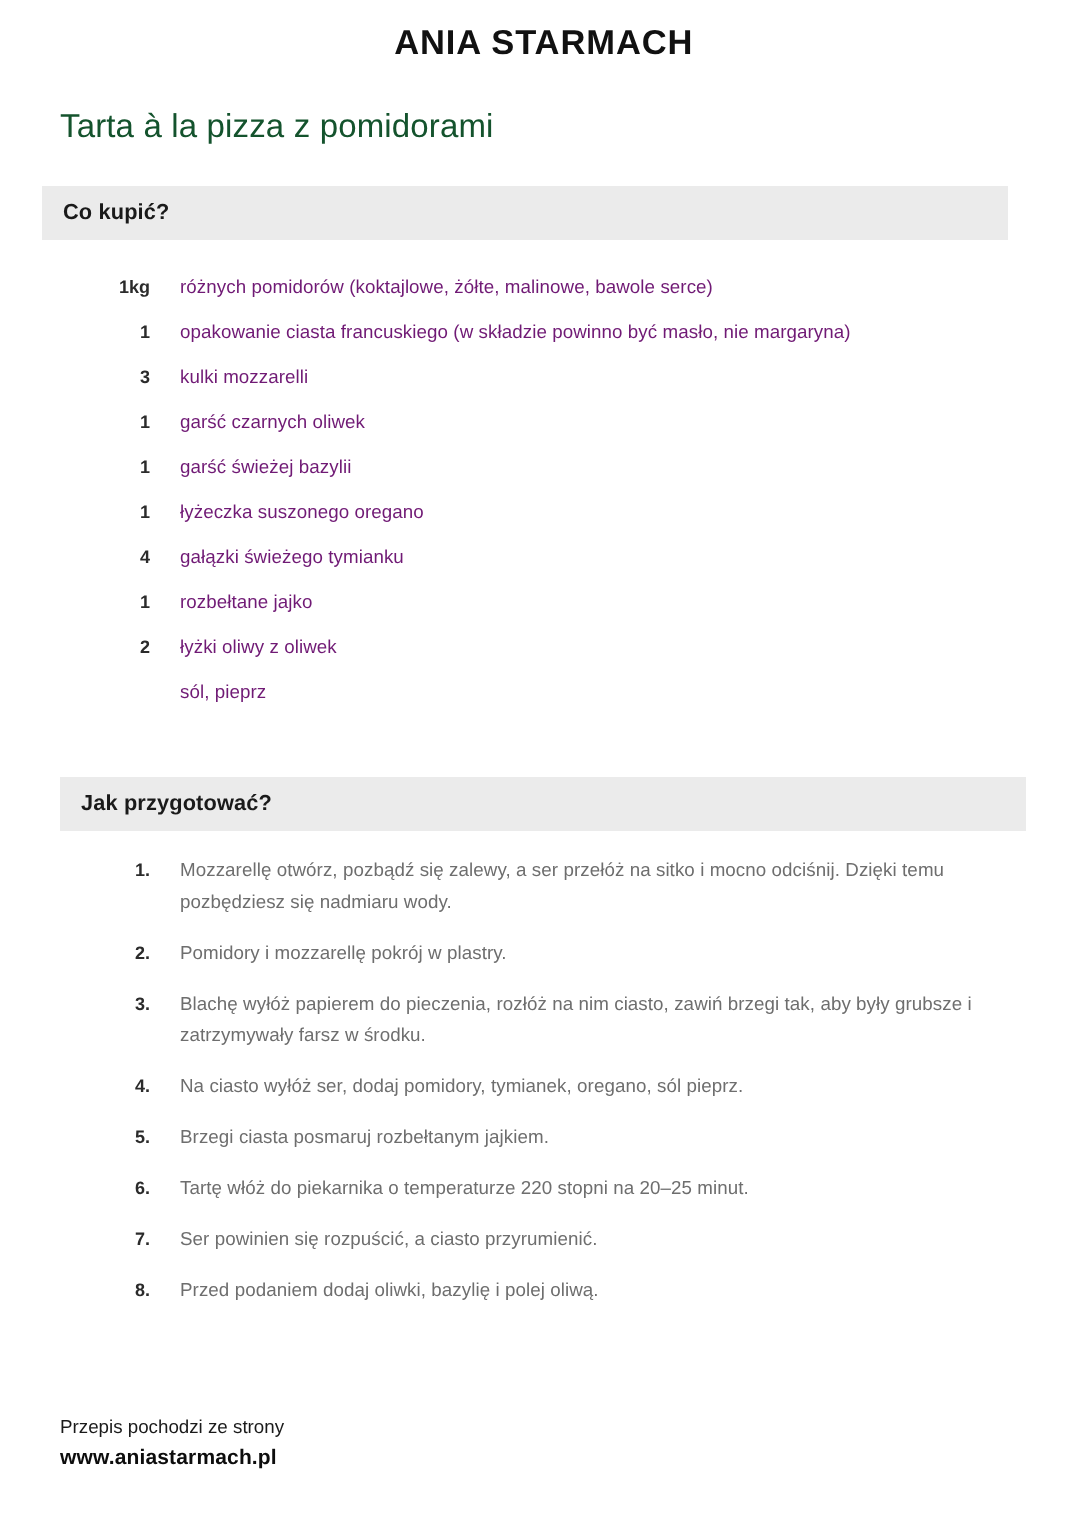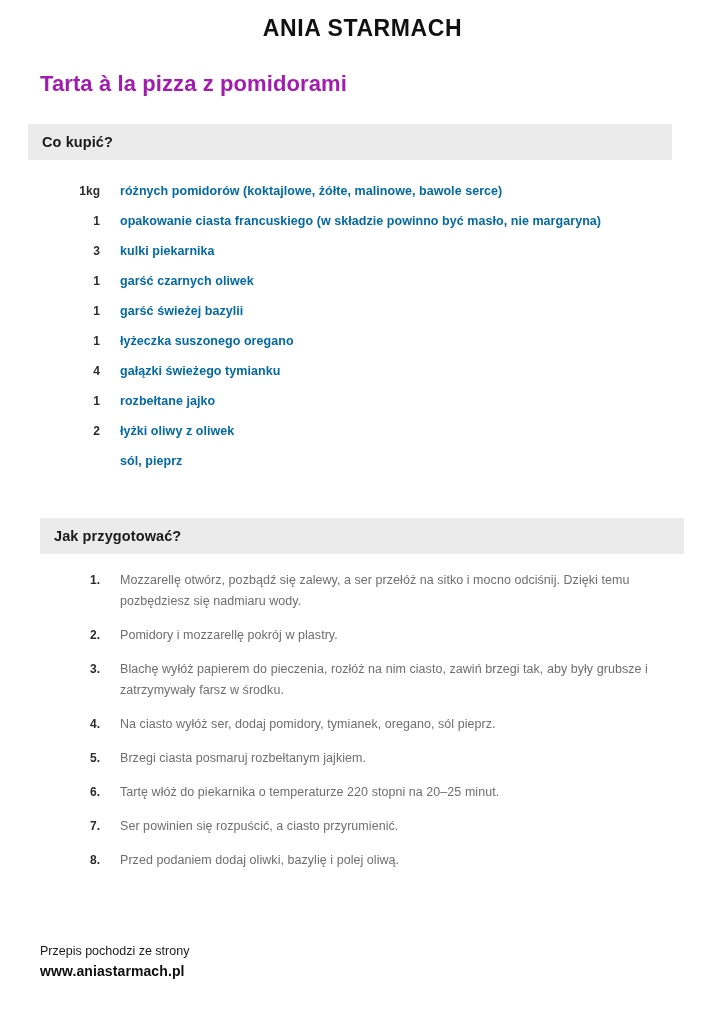--- a/index.html
+++ b/index.html
@@ -34,22 +34,22 @@
     margin: 0;
     padding-top: 16px;
     line-height: 1.1;
   }
 
   
   .recipe-title {
     margin: 0;
     padding: 30px 0 0 40px;
     font-size: 22px;
-    font-weight: 700;
-    color: #a21caf;
+    font-weight: 400;
+    color: #14532d;
     line-height: 1.2;
     letter-spacing: 0.1px;
   }
 
   
   .section-band {
     margin-left: 40px;
     width: 644px;
     background: #ebebeb;
     height: 36px;
@@ -87,22 +87,22 @@
     font-size: 12px;
     font-weight: 700;
     color: #2b2b2b;
     flex: 0 0 100px;
     padding-right: 0;
     box-sizing: border-box;
   }
   .ingredient-name {
     padding-left: 20px;
     font-size: 12.5px;
-    color: #0369a1;
-    font-weight: 700;
+    color: #701a75;
+    font-weight: 400;
     letter-spacing: 0.05px;
   }
 
   
   .step-list {
     list-style: none;
     margin: 0;
     padding: 0;
     padding-top: 16px;
   }
@@ -171,21 +171,21 @@
       <li class="ingredient-row">
         <span class="ingredient-qty">1kg</span>
         <span class="ingredient-name">różnych pomidorów (koktajlowe, żółte, malinowe, bawole serce)</span>
       </li>
       <li class="ingredient-row">
         <span class="ingredient-qty">1</span>
         <span class="ingredient-name">opakowanie ciasta francuskiego (w składzie powinno być masło, nie margaryna)</span>
       </li>
       <li class="ingredient-row">
         <span class="ingredient-qty">3</span>
-        <span class="ingredient-name">kulki piekarnika</span>
+        <span class="ingredient-name">kulki mozzarelli</span>
       </li>
       <li class="ingredient-row">
         <span class="ingredient-qty">1</span>
         <span class="ingredient-name">garść czarnych oliwek</span>
       </li>
       <li class="ingredient-row">
         <span class="ingredient-qty">1</span>
         <span class="ingredient-name">garść świeżej bazylii</span>
       </li>
       <li class="ingredient-row">

